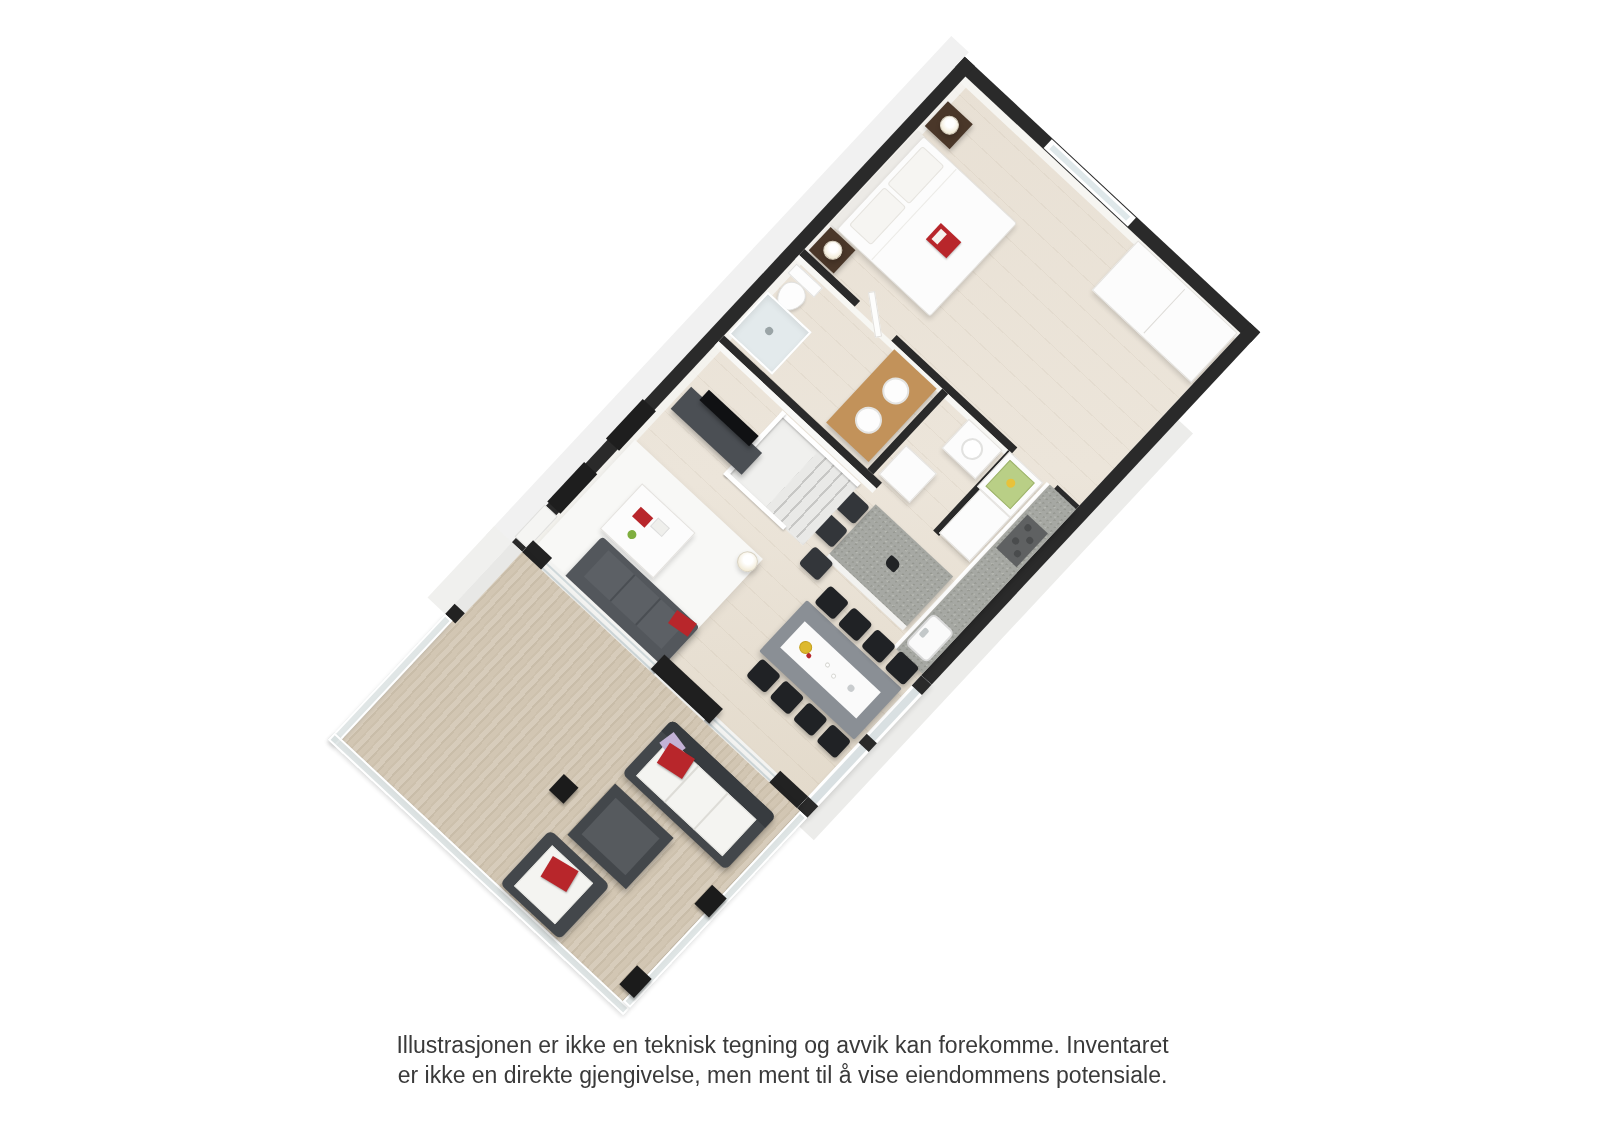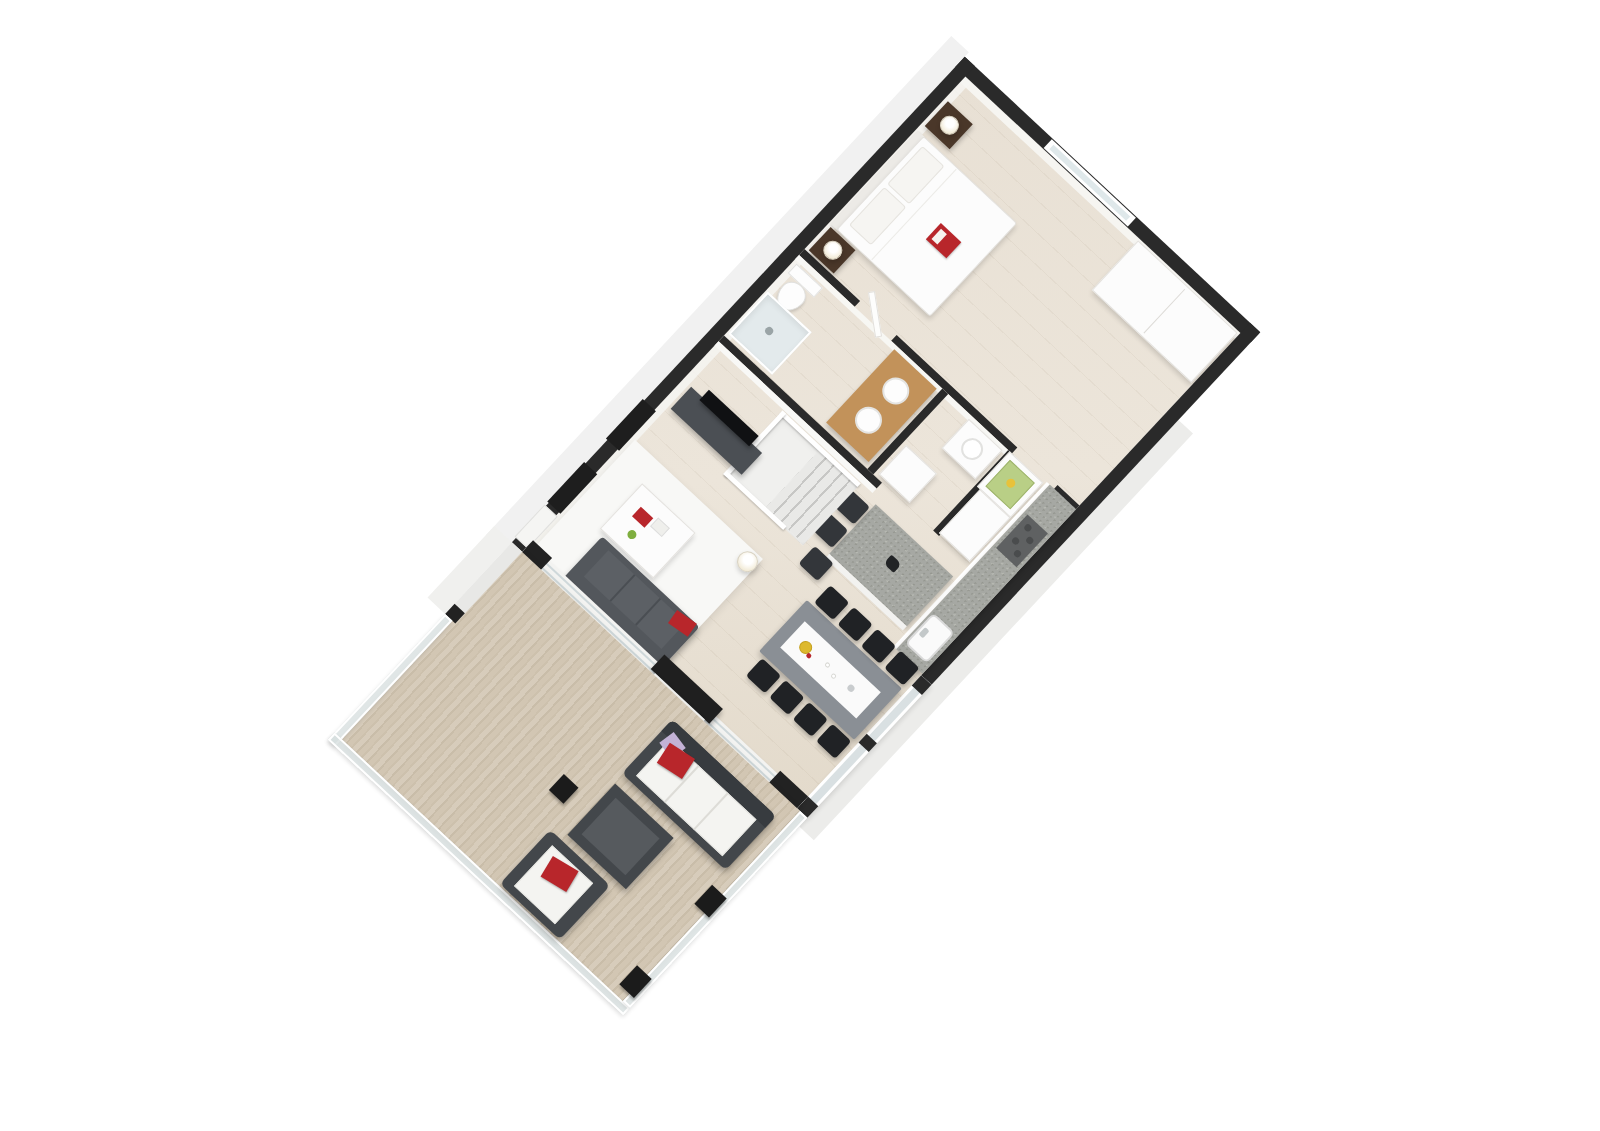--- a/index.html
+++ b/index.html
@@ -182,13 +182,15 @@
   <div style="left:246px;top:694px;width:20px;height:18px;background:var(--lavender,#c3b2d6);transform:rotate(10deg);"></div>
   <div style="left:254px;top:700px;width:30px;height:24px;background:var(--red,#b8262b);transform:rotate(-10deg);box-shadow:1px 1px 2px rgba(0,0,0,.3);"></div>
   <div style="left:240px;top:770px;width:80px;height:70px;background:var(--rattan,#43474b);box-shadow:2px 3px 6px rgba(0,0,0,.3);"></div>
   <div style="left:250px;top:780px;width:60px;height:50px;background:#565a5e;"></div>
   <div style="left:224px;top:848px;width:82px;height:74px;background:var(--rattan,#43474b);border-radius:6px;box-shadow:2px 3px 6px rgba(0,0,0,.3);"></div>
   <div style="left:236px;top:858px;width:56px;height:56px;background:#f4f4f1;border:1px solid #e3e3df;"></div>
   <div style="left:246px;top:862px;width:30px;height:24px;background:var(--red,#b8262b);transform:rotate(-12deg);box-shadow:1px 1px 2px rgba(0,0,0,.3);"></div>
 </div>
 
 <div id="caption">
+  <div>Illustrasjonen er ikke en teknisk tegning og avvik kan forekomme. Inventaret</div>
+  <div>er ikke en direkte gjengivelse, men ment til å vise eiendommens potensiale.</div>
 </div>
 
 </body></html>

